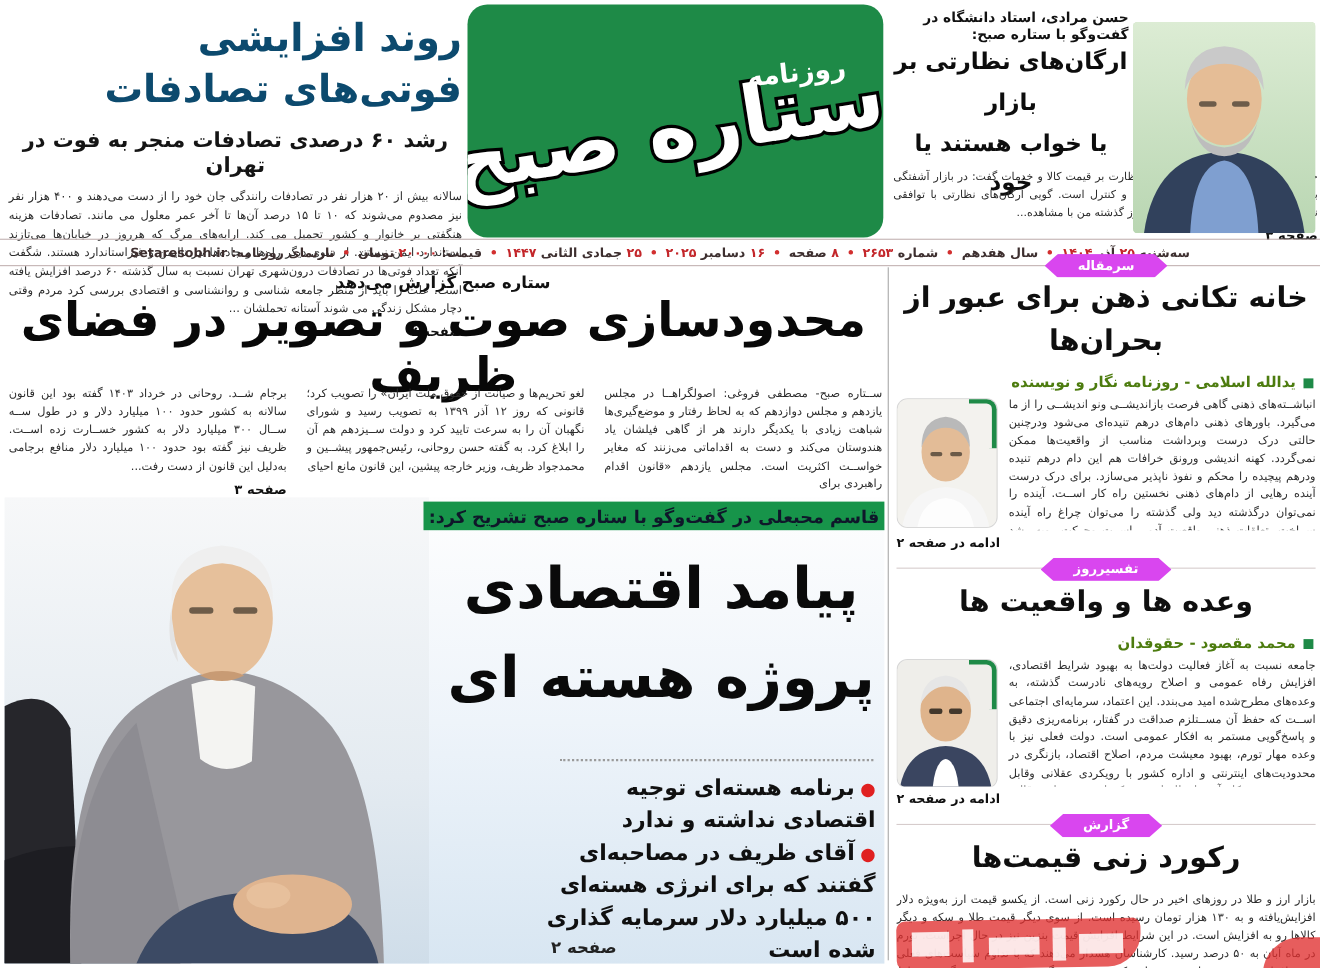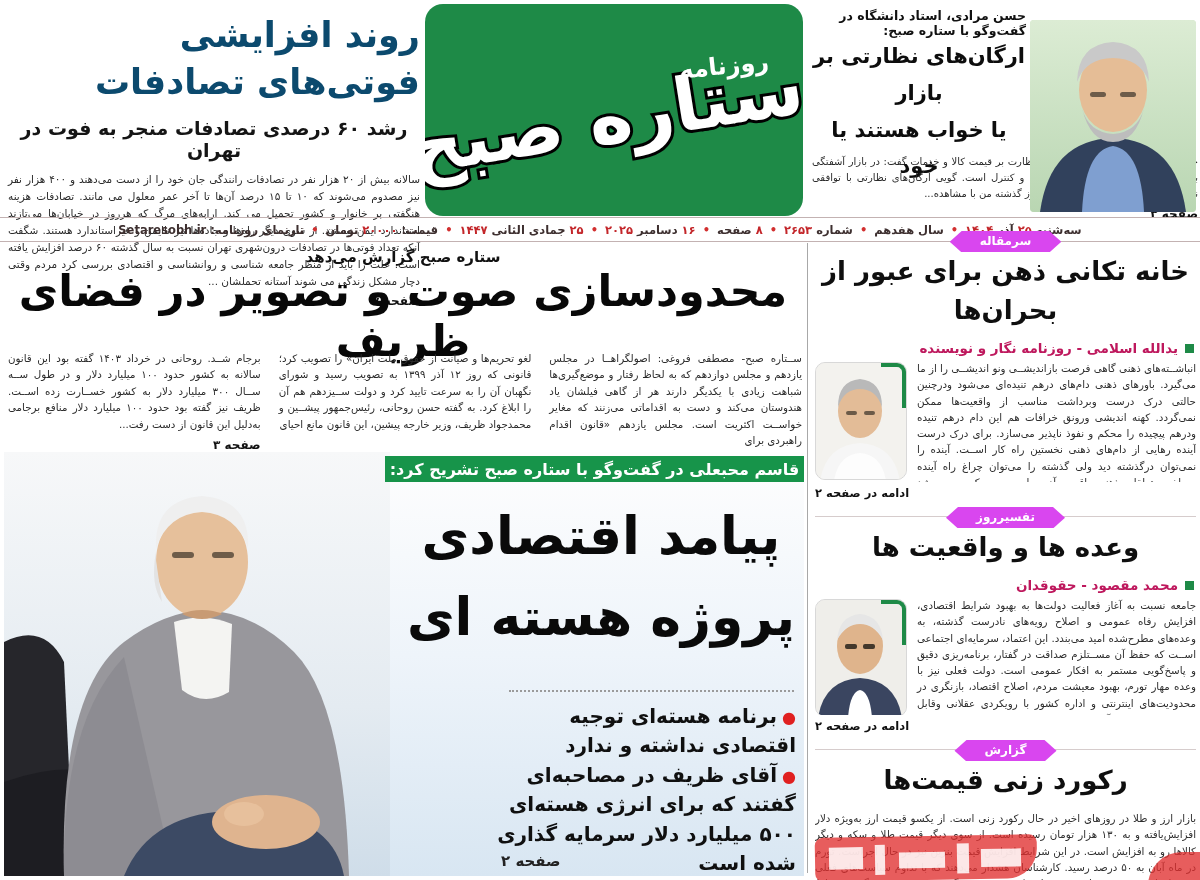--- a/index.html
+++ b/index.html
@@ -48,21 +48,21 @@
   .right-col { position:absolute; left:815px; top:230px; width:381px; }
   .badge-row { position:relative; text-align:center; height:22px; }
   .badge-row.ruled::before { content:""; position:absolute; left:0; right:0; top:10px; border-top:1px solid #d6cccc; }
   .badge {
     position:relative; display:inline-block; background:#d946ef; color:#fff;
     font-size:12px; font-weight:bold; padding:3px 30px 4px; line-height:1.2;
     clip-path:polygon(0 50%, 12px 0, calc(100% - 12px) 0, 100% 50%, calc(100% - 12px) 100%, 12px 100%);
   }
   .rc-hl { font-size:26px; font-weight:bold; text-align:center; line-height:1.5; color:#0f0f0f; margin-top:0; }
   .rc-sub { font-size:16.5px; font-weight:bold; text-align:center; margin-top:8px; color:#151515; }
-  .byline { display:flex; align-items:center; gap:7px; font-size:13.5px; font-weight:bold; color:#be185d; margin:10px 2px 4px; }
+  .byline { display:flex; align-items:center; gap:7px; font-size:13.5px; font-weight:bold; color:#4d7c0f; margin:10px 2px 4px; }
   .byline .sq { width:9px; height:9px; background:#1e8a47; flex:0 0 auto; }
   .rc-body { font-size:10.3px; line-height:1.58; text-align:justify; color:#2d2d2d; margin-top:4px; overflow:hidden; }
   .author-photo {
     float:left; width:92px; height:118px; margin:2px 10px 4px 0;
     border-radius:10px; overflow:hidden; position:relative; background:#f0efec;
     border:1px solid #d8d8d8;
   }
   .author-photo .bracket { position:absolute; right:-1px; top:-1px; width:26px; height:46px; border-right:5px solid #1e8a47; border-top:5px solid #1e8a47; border-radius:0 10px 0 0; }
   .continue-ref { font-size:11.5px; font-weight:bold; text-align:left; margin:4px 0 6px; color:#111; }
 
@@ -73,21 +73,21 @@
   .lead-col { flex:1; font-size:10.3px; line-height:1.6; text-align:justify; color:#2b2b2b; }
 
   
   .interview {
     position:absolute; left:4px; top:452px; width:800px; height:424px;
     background:linear-gradient(180deg,#fefefe 0%,#eef4fa 48%,#d8e6f2 100%);
   }
   .interview .photo { position:absolute; left:0; top:0; width:386px; height:424px; }
   .iv-kicker {
     position:absolute; left:381px; right:0; top:4px; height:26px;
-    background:#17944a; color:#ffffff; font-size:16px; font-weight:bold;
+    background:#17944a; color:#0f172a; font-size:16px; font-weight:bold;
     display:flex; align-items:center; justify-content:center;
   }
   .iv-hl { position:absolute; left:396px; right:2px; top:44px; text-align:center; }
   .iv-hl .line { font-size:52px; font-weight:bold; line-height:1.55; color:#0a0a0a; }
   .iv-dots { position:absolute; left:505px; width:285px; top:238px; border-top:2px dotted #9a9a9a; }
   .iv-bullets { position:absolute; left:486px; right:8px; top:250px; }
   .iv-bullet { font-size:20px; font-weight:bold; line-height:1.47; text-align:right; color:#101010; }
   .iv-bullet .dot { color:#e02020; font-size:16px; margin-left:5px; }
   .iv-pageref { position:absolute; left:497px; bottom:6px; font-size:15px; font-weight:bold; color:#222; }
 

